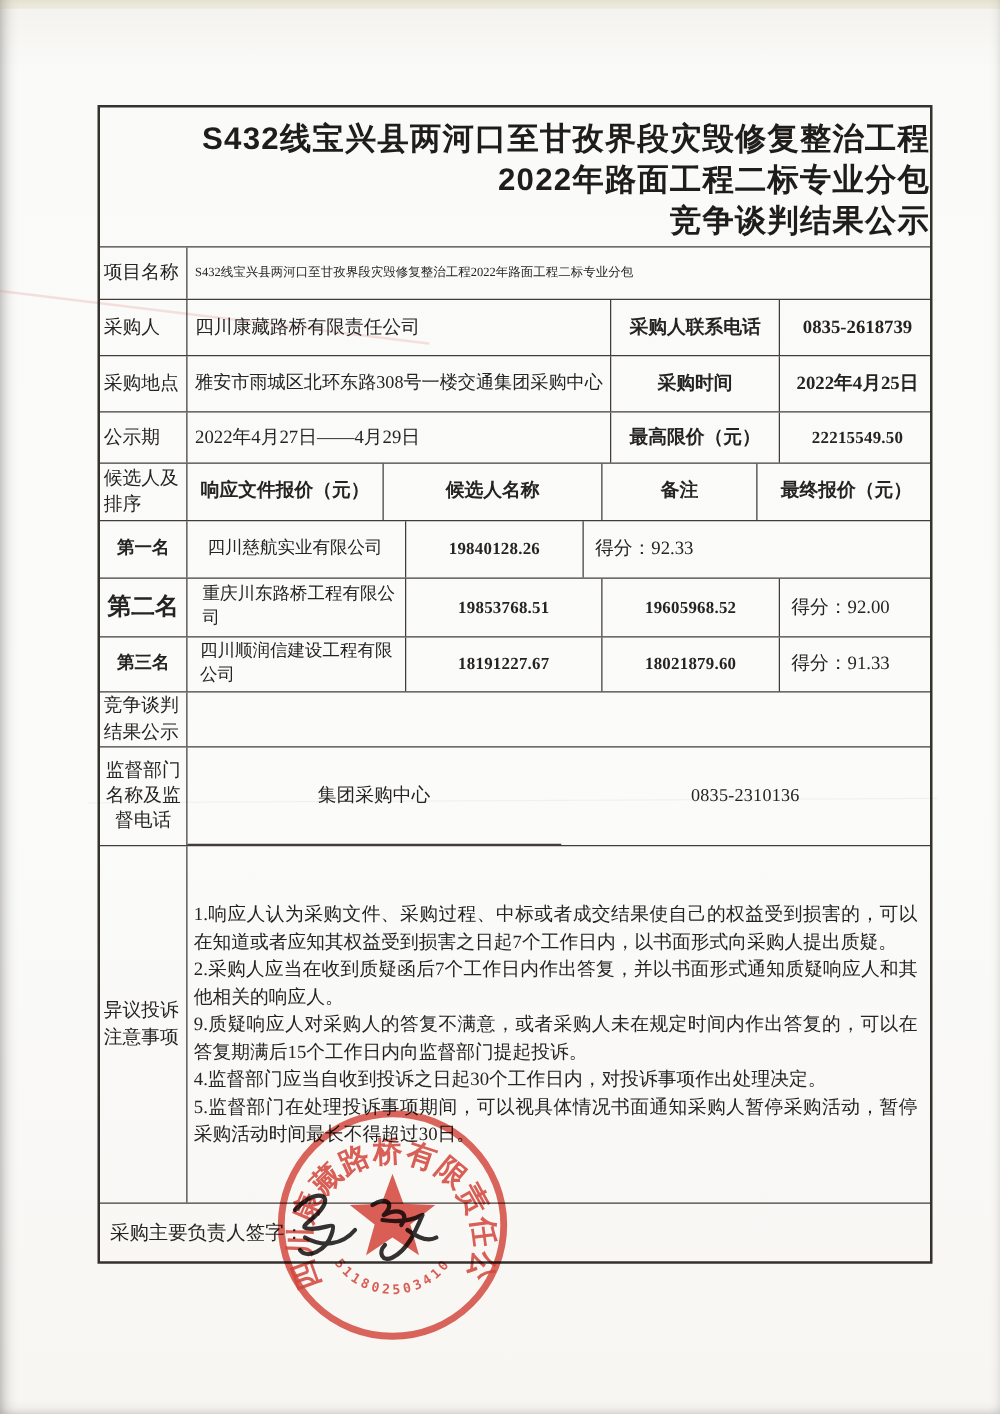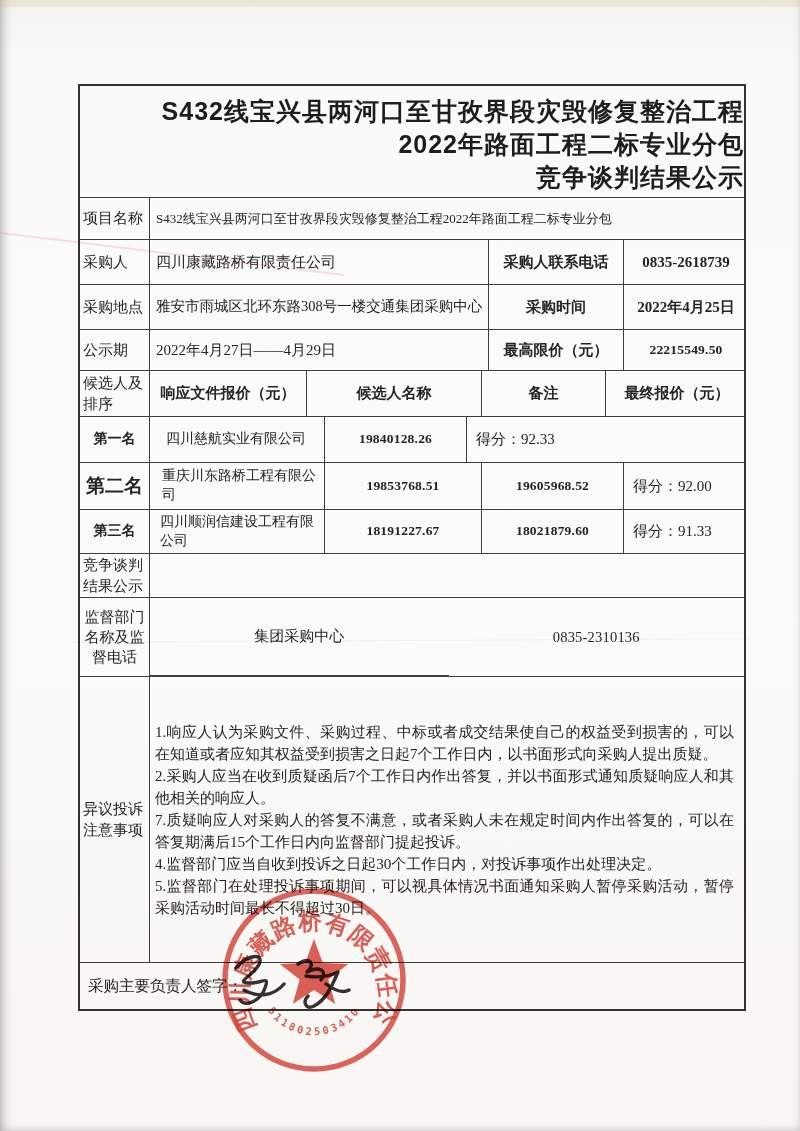--- a/index.html
+++ b/index.html
@@ -69,21 +69,21 @@
     <div class="row title-row">
       <div class="title-block">
         <div>S432线宝兴县两河口至甘孜界段灾毁修复整治工程</div>
         <div>2022年路面工程二标专业分包</div>
         <div>竞争谈判结果公示</div>
       </div>
     </div>
 
     <div class="row" style="height:42px">
       <div class="c w70 lab">项目名称</div>
-      <div class="c grow lft" style="font-size:13px">S432线宝兴县两河口至甘孜界段灾毁修复整治工程2022年路面工程二标专业分包</div>
+      <div class="c grow lft" style="font-size:10px">S432线宝兴县两河口至甘孜界段灾毁修复整治工程2022年路面工程二标专业分包</div>
     </div>
 
     <div class="row" style="height:45px">
       <div class="c w70 lab">采购人</div>
       <div class="c w339 lft">四川康藏路桥有限责任公司</div>
       <div class="c w135 ctr">采购人联系电话</div>
       <div class="c w124 ctr">0835-2618739</div>
     </div>
 
     <div class="row" style="height:45px">
@@ -147,21 +147,21 @@
         <div class="sub">集团采购中心</div>
         <div class="sub num" style="font-size:14.5px">0835-2310136</div>
       </div>
     </div>
 
     <div class="row" style="height:286px">
       <div class="c w70 lab">异议投诉注意事项</div>
       <div class="dispute-content">
         <div>1.响应人认为采购文件、采购过程、中标或者成交结果使自己的权益受到损害的，可以在知道或者应知其权益受到损害之日起7个工作日内，以书面形式向采购人提出质疑。</div>
         <div>2.采购人应当在收到质疑函后7个工作日内作出答复，并以书面形式通知质疑响应人和其他相关的响应人。</div>
-        <div>7.质疑响应人对采购人的答复不满意，或者采购人未在规定时间内作出答复的，可以在答复期满后15个工作日内向监督部门提起投诉。</div>
+        <div>9.质疑响应人对采购人的答复不满意，或者采购人未在规定时间内作出答复的，可以在答复期满后15个工作日内向监督部门提起投诉。</div>
         <div>4.监督部门应当自收到投诉之日起30个工作日内，对投诉事项作出处理决定。</div>
         <div>5.监督部门在处理投诉事项期间，可以视具体情况书面通知采购人暂停采购活动，暂停采购活动时间最长不得超过30日。</div>
       </div>
     </div>
 
     <div class="row sig-row">
       <div class="sig-label">采购主要负责人签字：</div>
     </div>
   </div>
 

